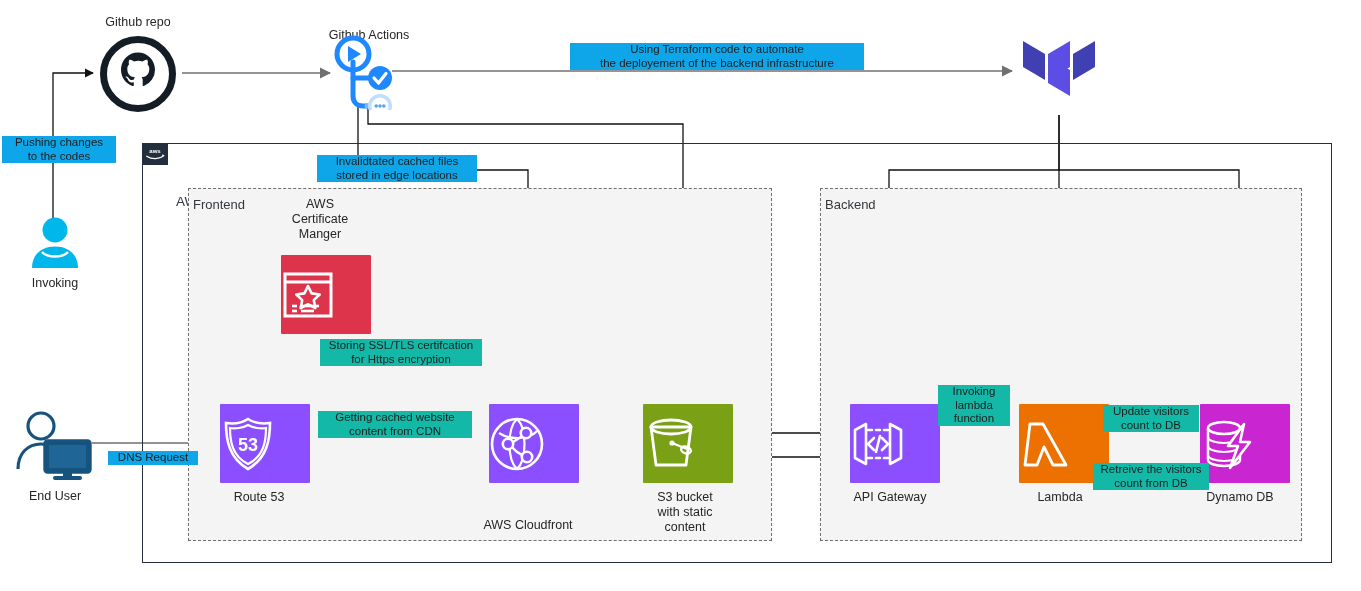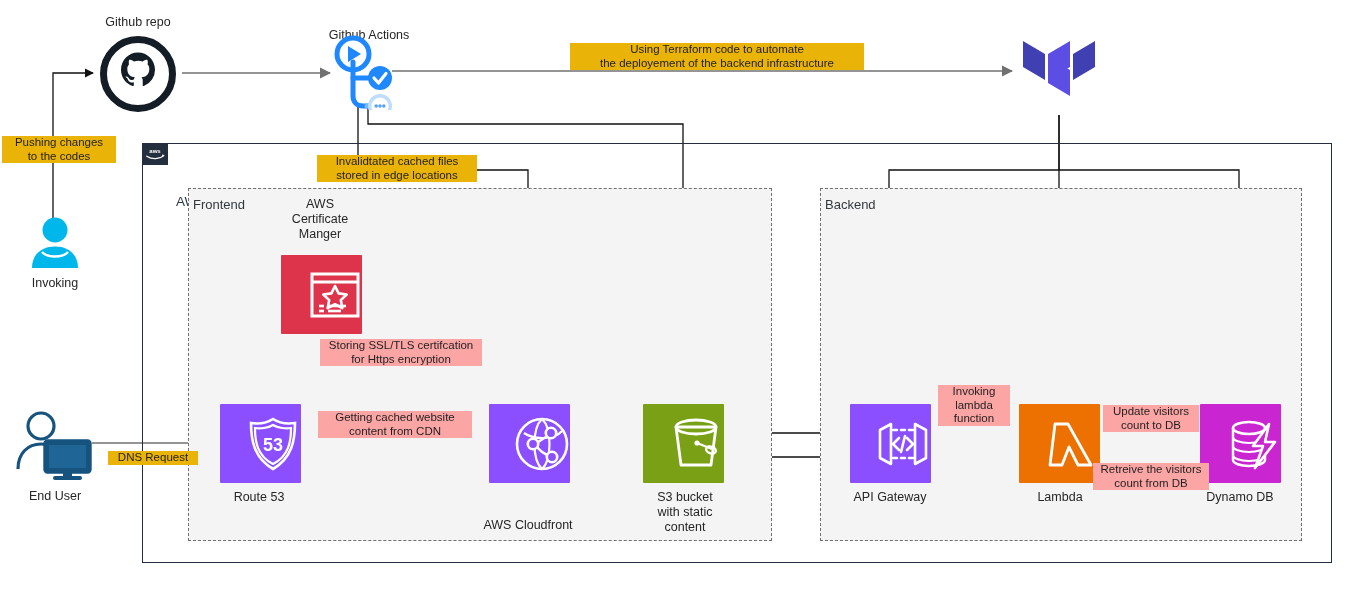--- a/index.html
+++ b/index.html
@@ -62,23 +62,23 @@
     font-size:13px;
     color:#33383d;
     white-space:nowrap;
   }
   .gt-frontend{left:193px; top:197px;}
   .gt-backend{left:825px; top:197px;}
 
   
   .node{
     position:absolute;
-    width:81px;height:79px;
+    width:90px;height:79px;
     border-radius:1px;
-    display:flex;align-items:center;justify-content:flex-end;
+    display:flex;align-items:center;justify-content:flex-start;
     box-sizing:border-box;
   }
   .node svg{display:block;}
   .node-caption{
     position:absolute;
     font-size:12.5px;
     line-height:15px;
     text-align:center;
     color:#262626;
     white-space:pre-line;
@@ -93,24 +93,24 @@
   }
 
   
   .elabel{
     position:absolute;
     font-size:11.5px;
     line-height:13.5px;
     color:#1f1f1f;
     text-align:center;
     white-space:pre-line;
-    background:#eab308;
+    background:#0ea5e9;
     padding:0 2px;
   }
-  .elabel.onpanel{background:#fca5a5;}
+  .elabel.onpanel{background:#14b8a6;}
 
   
   .actor{position:absolute;}
   .actor-caption{
     position:absolute;
     font-size:12.5px;
     color:#262626;
     text-align:center;
     white-space:nowrap;
   }

